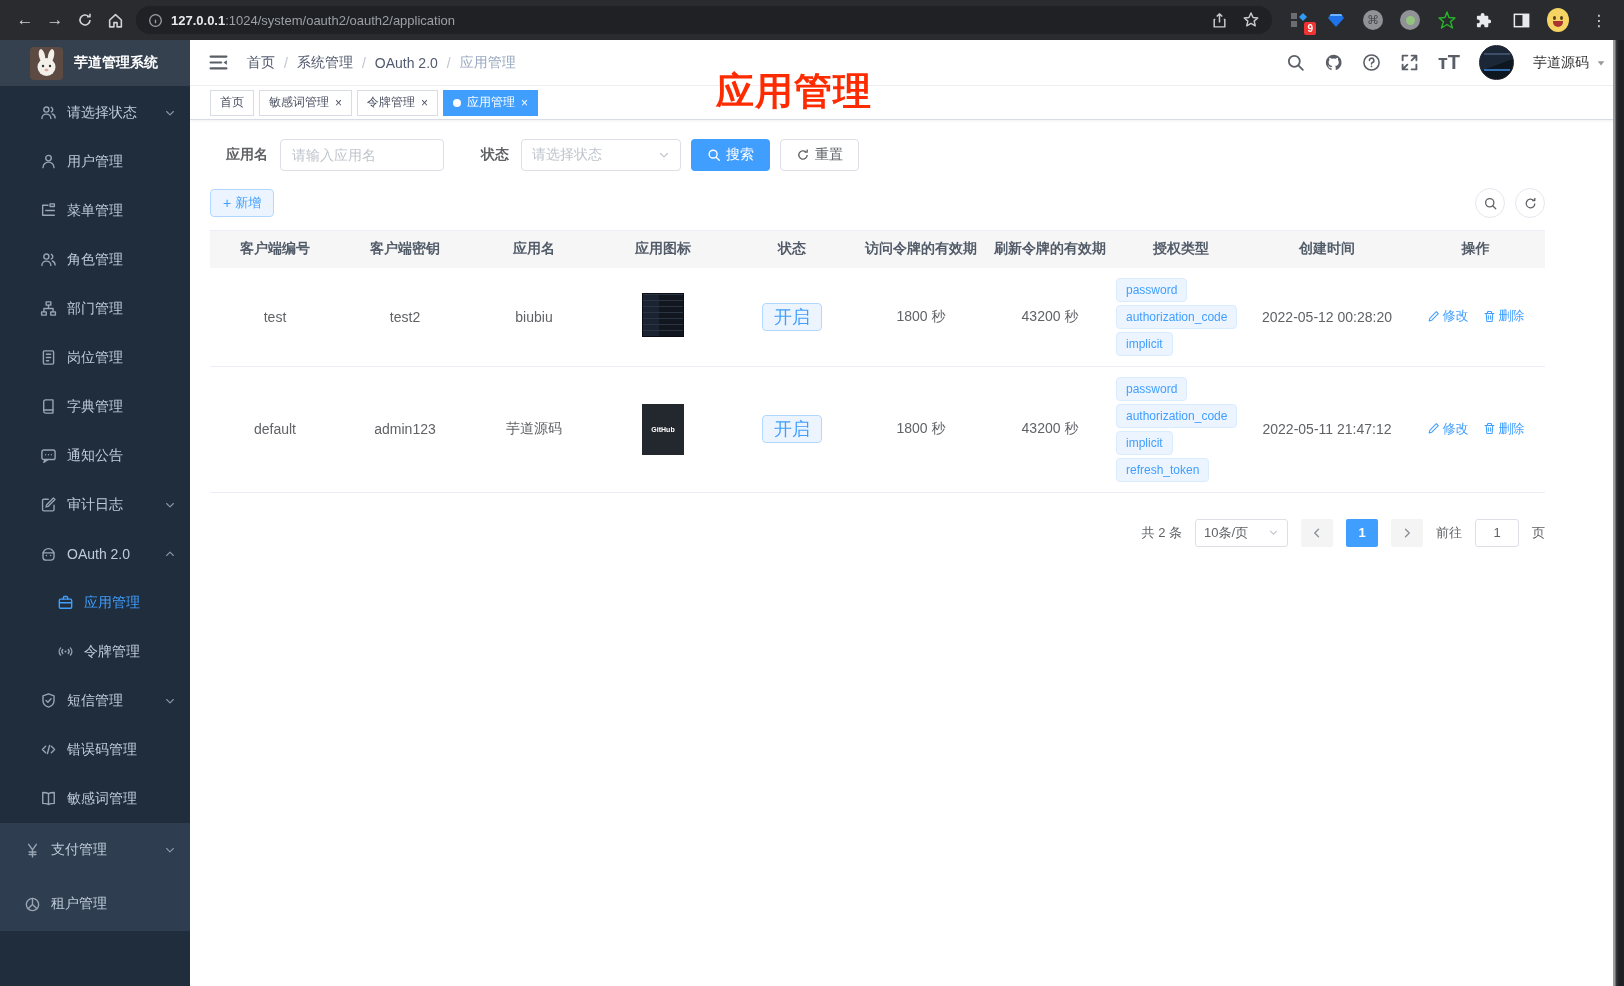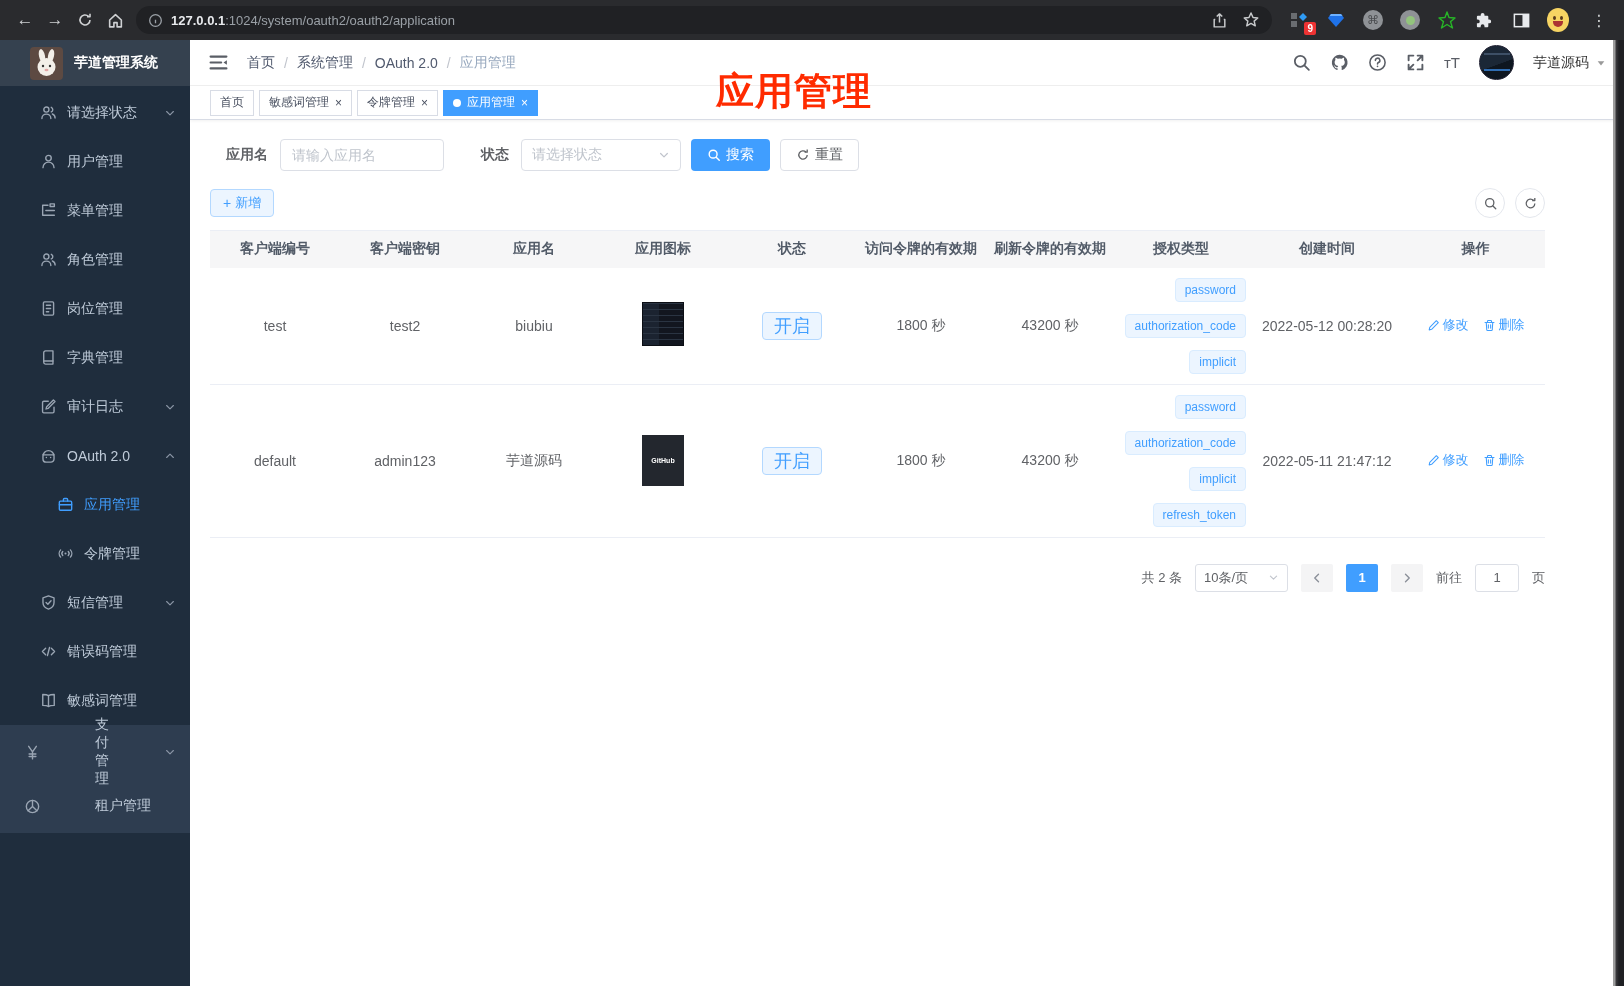--- a/index.html
+++ b/index.html
@@ -39,21 +39,21 @@
   .sidebar { position:absolute; left:0; top:40px; width:190px; bottom:0; background:#1f2d3d; z-index:40;
     display:flex; flex-direction:column; }
   .logo-row { height:46px; background:#35414f; display:flex; align-items:center; padding-left:30px; gap:11px; flex:none; cursor:pointer;}
   .logo-title { color:#fff; font-size:14px; font-weight:700; }
   .menu { flex:1; overflow:hidden; padding-top:2px;}
   .menu-item { height:49px; display:flex; align-items:center; padding-left:40px; padding-right:14px;
     color:#bfcbd9; font-size:14px; cursor:pointer; }
   .menu-item .mico { width:17px; height:17px; margin-right:10px; color:#9aa5b3; flex:none;}
   .menu-item.child { padding-left:57px; }
   .menu-item.active, .menu-item.active .mico { color:#409eff; }
-  .menu-item.light { background:#2e3d50; padding-left:24px; height:54px;gap:44px; }
+  .menu-item.light { background:#2e3d50; padding-left:24px; height:54px; }
   .chev { margin-left:auto; width:12px; height:12px; color:#8a95a5; flex:none;}
 
   
   .navbar { position:absolute; left:190px; top:40px; right:0; height:46px; background:#fff;
     display:flex; align-items:center; padding:0 18px; border-bottom:1px solid #f0f0f0; z-index:10;}
   .hamburger { width:21px; height:21px; color:#5a5e66; cursor:pointer; flex:none;}
   .breadcrumb { margin-left:18px; font-size:14px; color:#515a6e; display:flex; gap:9px; align-items:center;}
   .breadcrumb .sep { color:#c0c4cc; }
   .breadcrumb .crumb { cursor:pointer; }
   .breadcrumb .crumb.last { color:#97a8be; cursor:default; }
@@ -97,21 +97,21 @@
     border-radius:4px; display:inline-flex; align-items:center; gap:4px; padding:0 12px; cursor:pointer;}
   .circle-btns { display:flex; gap:10px; }
   .circle-btn { width:30px; height:30px; border-radius:50%; border:1px solid #e4e7ed; background:#fff;
     display:flex; align-items:center; justify-content:center; color:#606266; cursor:pointer;}
 
   table.grid { margin-top:12px; width:1335px; border-collapse:collapse; table-layout:fixed; border-top:1px solid #ebeef5;}
   .grid th { height:37px; background:#f6f6f7; font-size:14px; font-weight:700; color:#525b68; text-align:center; }
   .grid td { border-bottom:1px solid #ebeef5; text-align:center; font-size:14px; color:#606266; padding:10px 2px; vertical-align:middle;}
   .status-tag { display:inline-block; background:#ecf5ff; border:1px solid #b3d8ff; color:#409eff;
     border-radius:4px; font-size:18px; height:28px; line-height:26px; padding:0 11px; }
-  .tagbox { display:flex; flex-direction:column; align-items:flex-end; gap:12px; }
+  .tagbox { display:flex; flex-direction:column; align-items:flex-start; gap:3px; }
   .g-tag { background:#ecf5ff; border:1px solid #d9ecff; color:#409eff; border-radius:4px; font-size:12px;
     height:24px; line-height:22px; padding:0 9px; max-width:128px; overflow:hidden; white-space:nowrap; }
   .appicon-shot { width:42px; height:44px; display:inline-block; background:#12161f; border:1px solid #0b0e14;
     background-image:linear-gradient(#2a3442 1px,transparent 1px),linear-gradient(90deg,#1b2330 40%,#12161f 40%);
     background-size:100% 6px, 100% 100%; }
   .appicon-gh { width:42px; height:51px; display:inline-flex; align-items:center; justify-content:center;
     background:#23272e; color:#fff; font-size:7px; font-weight:700; }
   .act-link { color:#409eff; font-size:13px; display:inline-flex; align-items:center; gap:3px;
     margin:0 7px; text-decoration:none; cursor:pointer; }
 
@@ -252,31 +252,50 @@
       <div class="menu-item">
         <svg class="ic mico" width="17" height="17" viewBox="0 0 16 16" fill="none" stroke="currentColor" stroke-width="1.3" stroke-linecap="round" stroke-linejoin="round">
           <path d="M6 7.6a2.4 2.4 0 1 0 0-4.8 2.4 2.4 0 0 0 0 4.8Z"></path>
           <path d="M1.8 13.6c0-2.3 1.9-4.1 4.2-4.1s4.2 1.8 4.2 4.1"></path>
           <path d="M10.6 3.1a2.4 2.4 0 0 1 0 4.4M14.2 13.2c0-1.9-1-3.3-2.6-3.8"></path>
         </svg>
         <span>角色管理</span>
       </div>
       <div class="menu-item">
         <svg class="ic mico" width="17" height="17" viewBox="0 0 16 16" fill="none" stroke="currentColor" stroke-width="1.3" stroke-linecap="round" stroke-linejoin="round">
+          <rect x="5.8" y="1.8" width="4.4" height="3"></rect>
+          <rect x="1.5" y="11.2" width="4.4" height="3"></rect>
+          <rect x="10.1" y="11.2" width="4.4" height="3"></rect>
+          <path d="M8 4.8v3.2M3.7 11.2V8h8.6v3.2"></path>
+        </svg>
+        <span>部门管理</span>
+      </div>
+      <div class="menu-item">
+        <svg class="ic mico" width="17" height="17" viewBox="0 0 16 16" fill="none" stroke="currentColor" stroke-width="1.3" stroke-linecap="round" stroke-linejoin="round">
           <rect x="3.2" y="1.8" width="9.6" height="12.4" rx="1"></rect>
           <path d="M6 5h4M6 8h4M6 11h2.2"></path>
         </svg>
         <span>岗位管理</span>
       </div>
       <div class="menu-item">
         <svg class="ic mico" width="17" height="17" viewBox="0 0 16 16" fill="none" stroke="currentColor" stroke-width="1.3" stroke-linecap="round" stroke-linejoin="round">
           <path d="M12.2 1.8H5.2a1.7 1.7 0 0 0-1.7 1.7v9a1.7 1.7 0 0 0 1.7 1.7h7V1.8z"></path>
           <path d="M3.5 11.3h8.7"></path>
         </svg>
         <span>字典管理</span>
+      </div>
+      <div class="menu-item">
+        <svg class="ic mico" width="17" height="17" viewBox="0 0 16 16" fill="none" stroke="currentColor" stroke-width="1.3" stroke-linecap="round" stroke-linejoin="round">
+          <rect x="1.8" y="2.8" width="12.4" height="9" rx="1.8"></rect>
+          <path d="M4.8 11.8l-1.2 2.6 4-2.6"></path>
+          <circle cx="5.3" cy="7.3" r=".6" fill="currentColor" stroke="none"></circle>
+          <circle cx="8" cy="7.3" r=".6" fill="currentColor" stroke="none"></circle>
+          <circle cx="10.7" cy="7.3" r=".6" fill="currentColor" stroke="none"></circle>
+        </svg>
+        <span>通知公告</span>
       </div>
       <div class="menu-item">
         <svg class="ic mico" width="17" height="17" viewBox="0 0 16 16" fill="none" stroke="currentColor" stroke-width="1.3" stroke-linecap="round" stroke-linejoin="round">
           <path d="M13.2 8.6v4.2a1.2 1.2 0 0 1-1.2 1.2H3.6a1.2 1.2 0 0 1-1.2-1.2V4.2A1.2 1.2 0 0 1 3.6 3h4.2"></path>
           <path d="M12.6 1.9l1.5 1.5-6.3 6.3-2.1.6.6-2.1z"></path>
         </svg>
         <span>审计日志</span>
         <svg class="chev" viewBox="0 0 16 16" fill="none" stroke="currentColor" stroke-width="1.5" stroke-linecap="round" stroke-linejoin="round">
           <path d="M3.5 6l4.5 4.5L12.5 6"></path>
         </svg>
@@ -372,21 +391,21 @@
         <path d="M8 1.5a6.6 6.6 0 0 0-2.1 12.8c.3.1.45-.1.45-.3v-1.2c-1.8.4-2.2-.8-2.2-.8-.3-.8-.7-1-.7-1-.6-.4.05-.4.05-.4.7.05 1.05.7 1.05.7.6 1 1.55.75 1.95.55.05-.45.25-.75.45-.9-1.5-.2-3.05-.75-3.05-3.3 0-.75.25-1.35.7-1.8-.1-.2-.3-.85.05-1.75 0 0 .55-.2 1.85.7a6.4 6.4 0 0 1 3.35 0c1.3-.9 1.85-.7 1.85-.7.35.9.15 1.55.05 1.75.45.45.7 1.05.7 1.8 0 2.6-1.55 3.1-3.05 3.3.25.2.45.6.45 1.25v1.85c0 .2.15.4.45.3A6.6 6.6 0 0 0 8 1.5z"></path>
       </svg>
     <svg class="nav-ic" viewBox="0 0 16 16" fill="none" stroke="currentColor" stroke-width="1.3">
         <circle cx="8" cy="8" r="6.4"></circle>
         <path d="M6.2 6.2a1.9 1.9 0 1 1 2.6 1.8c-.6.25-.8.7-.8 1.3" stroke-linecap="round"></path>
         <circle cx="8" cy="11.3" r=".7" fill="currentColor" stroke="none"></circle>
       </svg>
     <svg class="nav-ic" viewBox="0 0 16 16" fill="none" stroke="currentColor" stroke-width="1.6" stroke-linecap="round" stroke-linejoin="round">
         <path d="M9.8 2.2h4v4M6.2 13.8h-4v-4M13.8 9.8v4h-4M2.2 6.2v-4h4M13.5 2.5 9.8 6.2M2.5 13.5l3.7-3.7"></path>
       </svg>
-    <span style="font-weight:400;font-size:15px;cursor:pointer;">ᴛT</span>
+    <span style="font-weight:700;font-size:20px;cursor:pointer;">ᴛT</span>
     <div class="avatar"></div>
     <span class="user-name">
       <span>芋道源码</span>
       <svg class="ic" width="10" height="10" viewBox="0 0 12 12" fill="#999">
           <path d="M2 4h8L6 9z"></path>
         </svg>
     </span>
   </div>
 </div>
 

